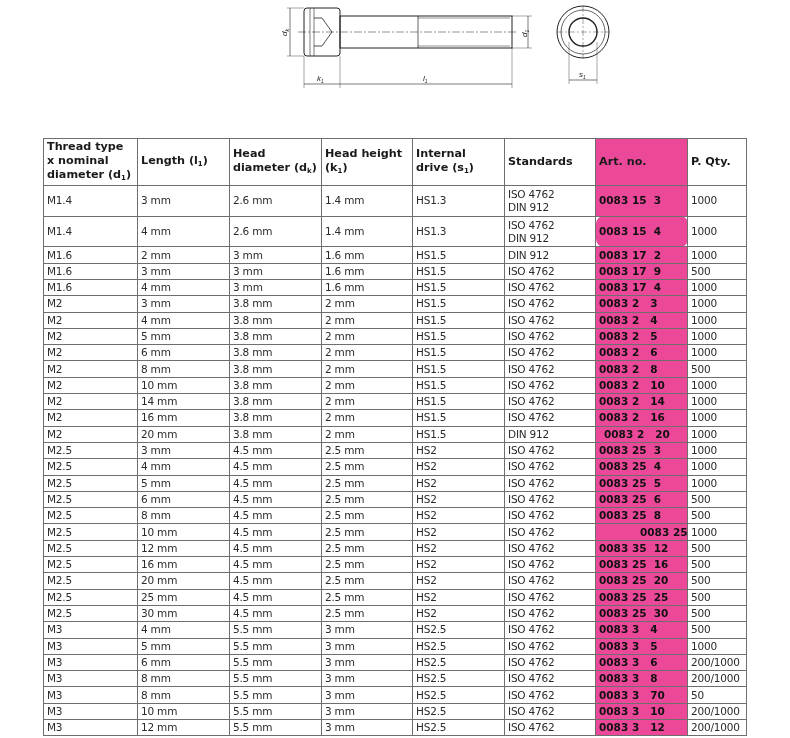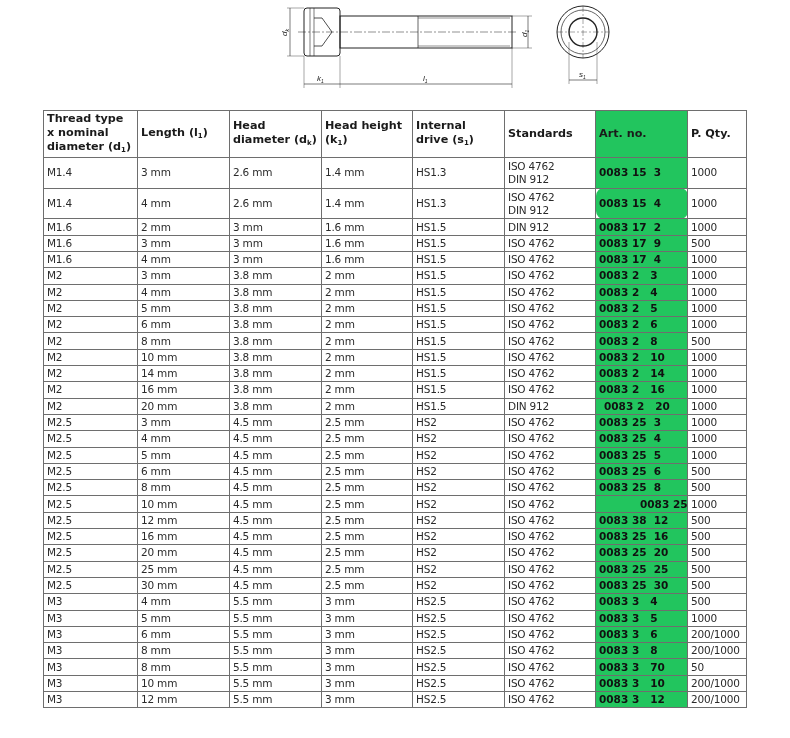--- a/index.html
+++ b/index.html
@@ -1,32 +1,32 @@
 <!DOCTYPE html>
 <html><head>
 <meta charset="utf-8">
 <style>
   html, body { margin: 0; padding: 0; background: #ffffff; }
   body { width: 790px; height: 738px; position: relative; overflow: hidden; font-family: "DejaVu Sans", "Liberation Sans", sans-serif; color: #222; }
   .drawing { position: absolute; left: 270px; top: 0; width: 350px; height: 92px; }
-  table.spec { position: absolute; left: 43px; top: 110px; border-collapse: collapse; table-layout: fixed; width: 703px; }
+  table.spec { position: absolute; left: 43px; top: 138px; border-collapse: collapse; table-layout: fixed; width: 703px; }
   table.spec col.c1 { width: 94px; }
   table.spec col.c2 { width: 92px; }
   table.spec col.c3 { width: 92px; }
   table.spec col.c4 { width: 91px; }
   table.spec col.c5 { width: 92px; }
   table.spec col.c6 { width: 91px; }
   table.spec col.c7 { width: 92px; }
   table.spec col.c8 { width: 59px; }
   table.spec th, table.spec td { border: 1.3px solid #6e6e6e; padding: 0 3px; text-align: left; vertical-align: middle; overflow: hidden; white-space: nowrap; }
   table.spec th { font-size: 11.2px; font-weight: bold; color: #1a1a1a; height: 46px; line-height: 14px; white-space: normal; }
   table.spec td { font-size: 10.5px; height: 15.3px; line-height: 13px; color: #2a2a2a; letter-spacing: -0.2px; }
   table.spec tr.tall td { height: 29.7px; }
   table.spec td.std2 { line-height: 12.5px; white-space: normal; }
-  table.spec th.art, table.spec td.art { background: #22c55e; }
+  table.spec th.art, table.spec td.art { background: #ec4899; }
   table.spec td.art { font-weight: bold; color: #111; letter-spacing: 0; }
   sub { font-size: 7px; vertical-align: -2px; }
 </style>
 </head>
 <body>
 
 <svg class="drawing" viewBox="0 0 350 92" xmlns="http://www.w3.org/2000/svg">
   <g fill="none" stroke="#222" stroke-width="1">
 
     <rect x="34" y="8" width="36" height="48" rx="3"></rect>
@@ -342,21 +342,21 @@
       </tr>
       <tr>
         <td>M2.5</td>
         <td>12 mm</td>
         <td>4.5 mm</td>
         <td>2.5 mm</td>
         <td>HS2</td>
         <td>
           <div>ISO 4762</div>
         </td>
-        <td class="art" style="white-space: pre;">0083 38  12</td>
+        <td class="art" style="white-space: pre;">0083 35  12</td>
         <td>500</td>
       </tr>
       <tr>
         <td>M2.5</td>
         <td>16 mm</td>
         <td>4.5 mm</td>
         <td>2.5 mm</td>
         <td>HS2</td>
         <td>
           <div>ISO 4762</div>

